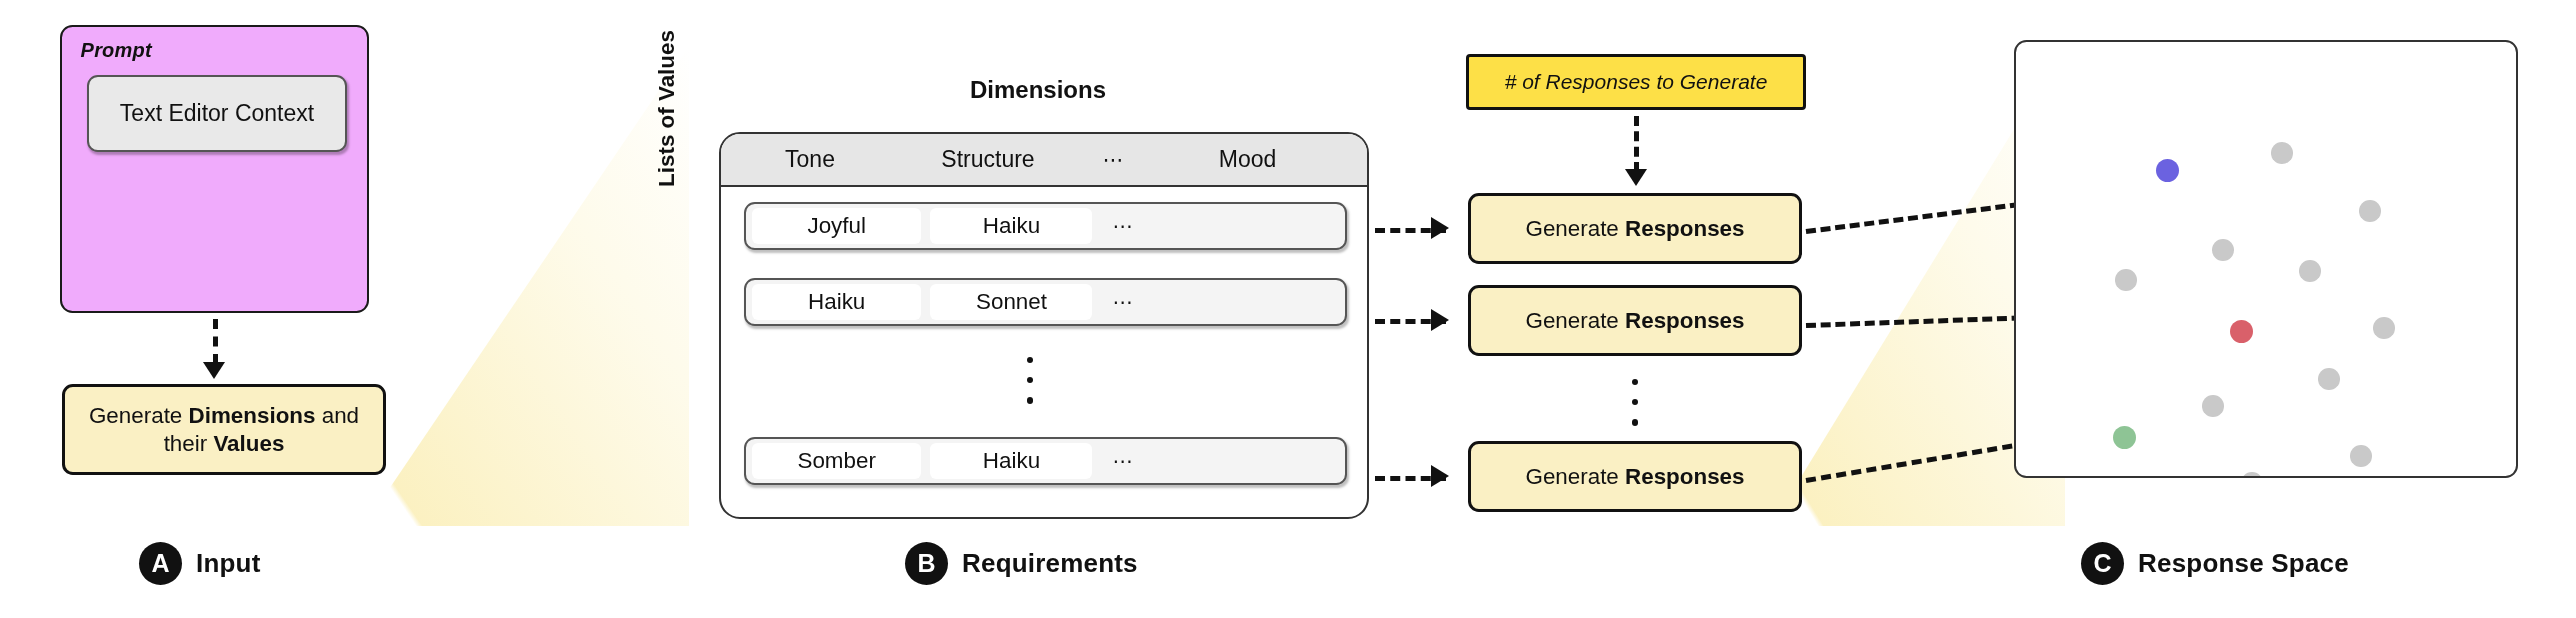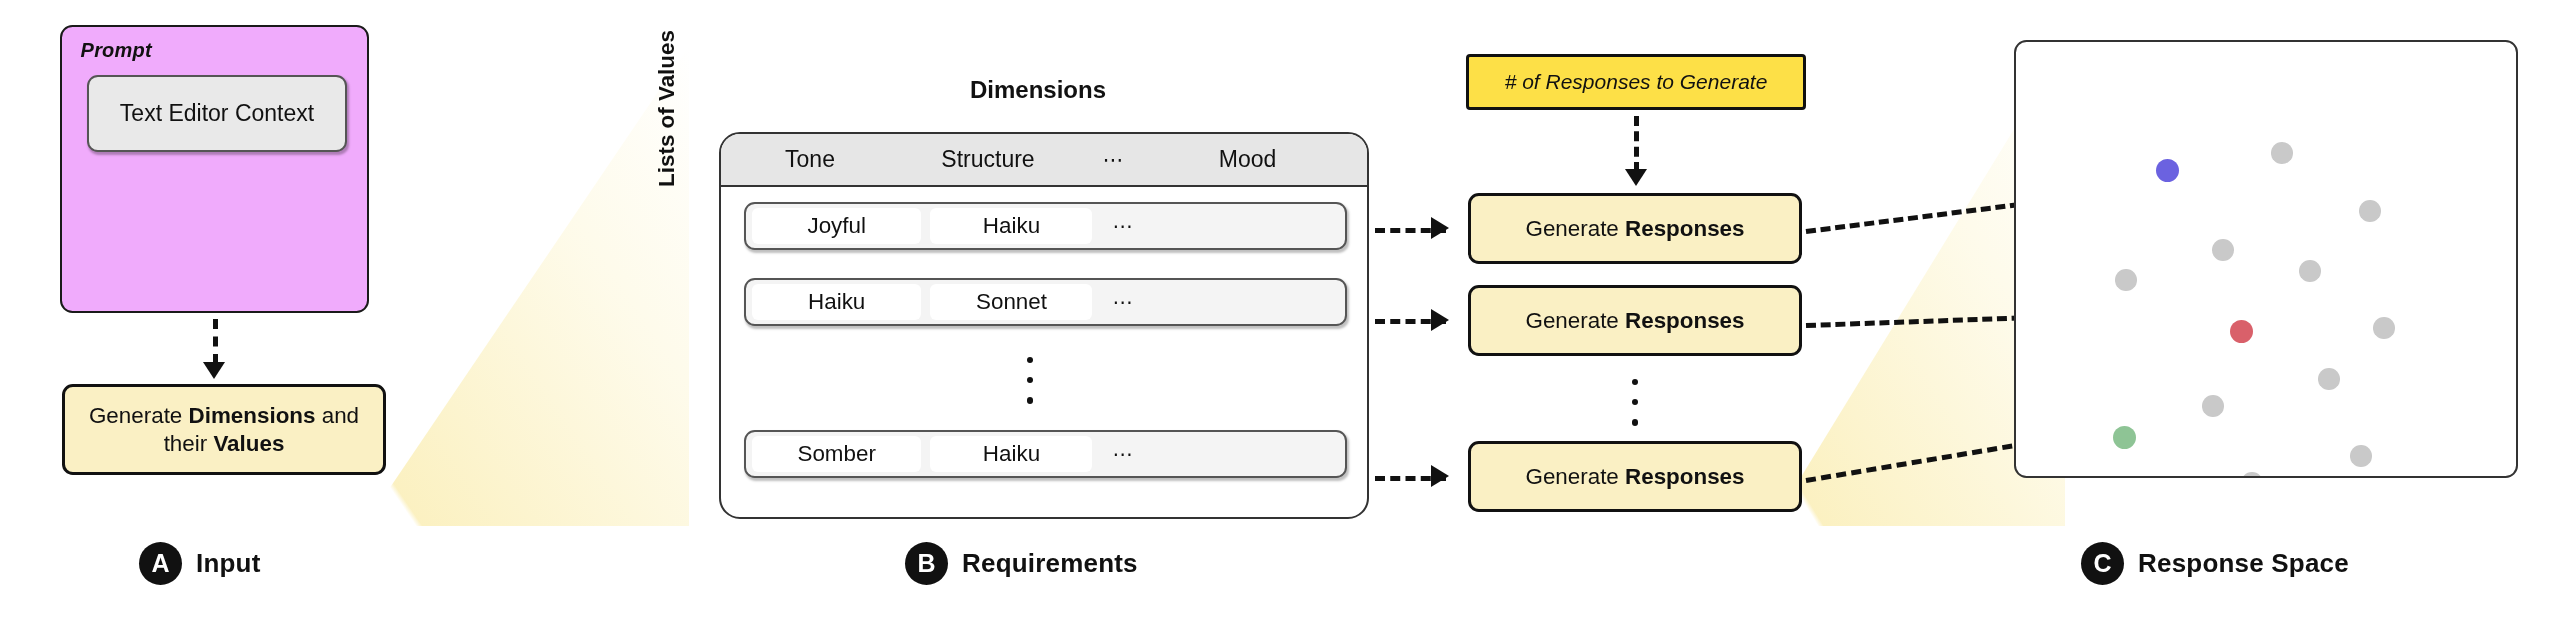--- a/index.html
+++ b/index.html
@@ -84,21 +84,21 @@
     height:36px;background:#ffffff;border-radius:6.2px;
     display:flex;align-items:center;justify-content:center;font-size:22.4px;
   }
   .vcell.c0{width:169px;margin-left:6.2px;}
   .vcell.c1{width:162px;margin-left:9.3px;}
   .vcell.ell{width:62px;background:transparent;font-size:20px;letter-spacing:1.5px;}
   .vcell.c3{width:183px;}
 
   #value-row-0{top:68px;}
   #value-row-1{top:144px;}
-  #value-row-2{top:296px;}
+  #value-row-2{top:303px;}
 
   .vdots{position:absolute;display:flex;flex-direction:column;gap:14px;align-items:center;}
   .vdots span{width:6.2px;height:6.2px;background:#111111;border-radius:50%;display:block;}
 
   
   .dash-h{position:absolute;height:0;border-top:5.4px dashed #111111;}
   .tri-right{position:absolute;width:0;height:0;border-top:11.6px solid transparent;
     border-bottom:11.6px solid transparent;border-left:18.6px solid #111111;}
 
   #num-responses-box{

